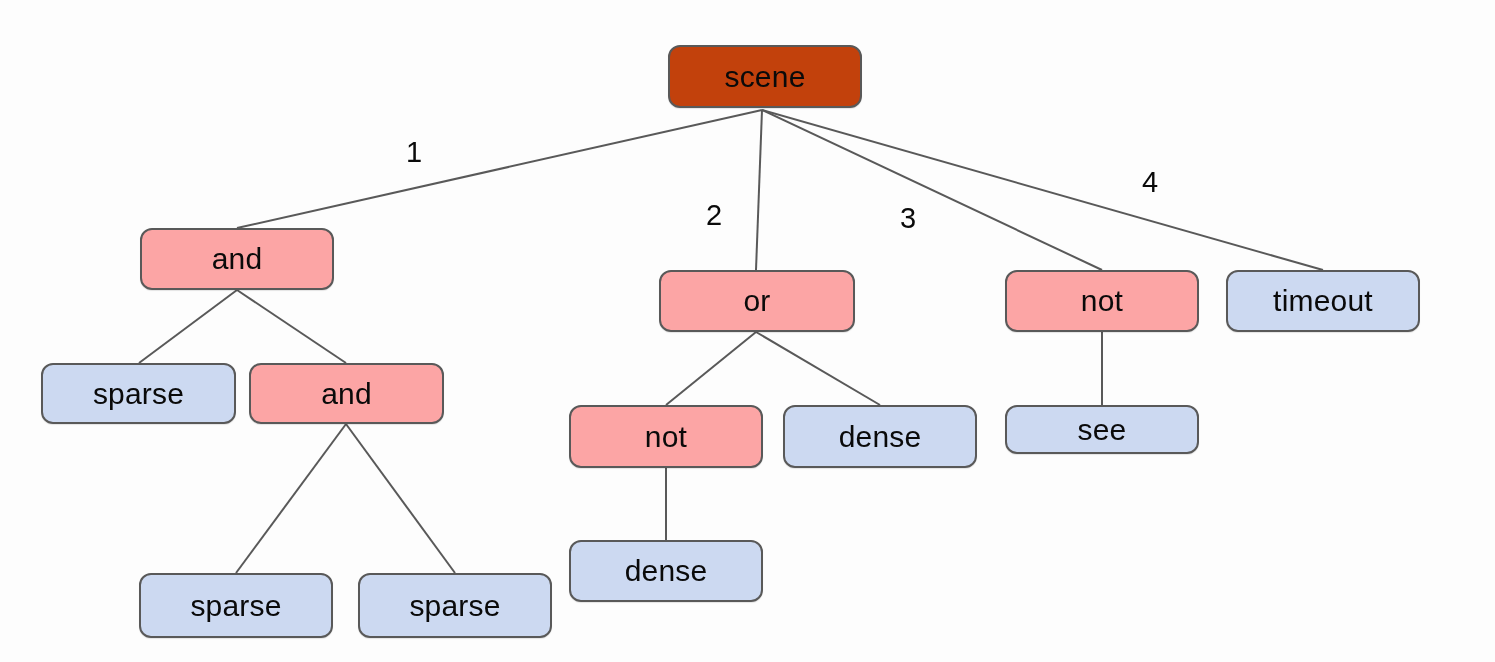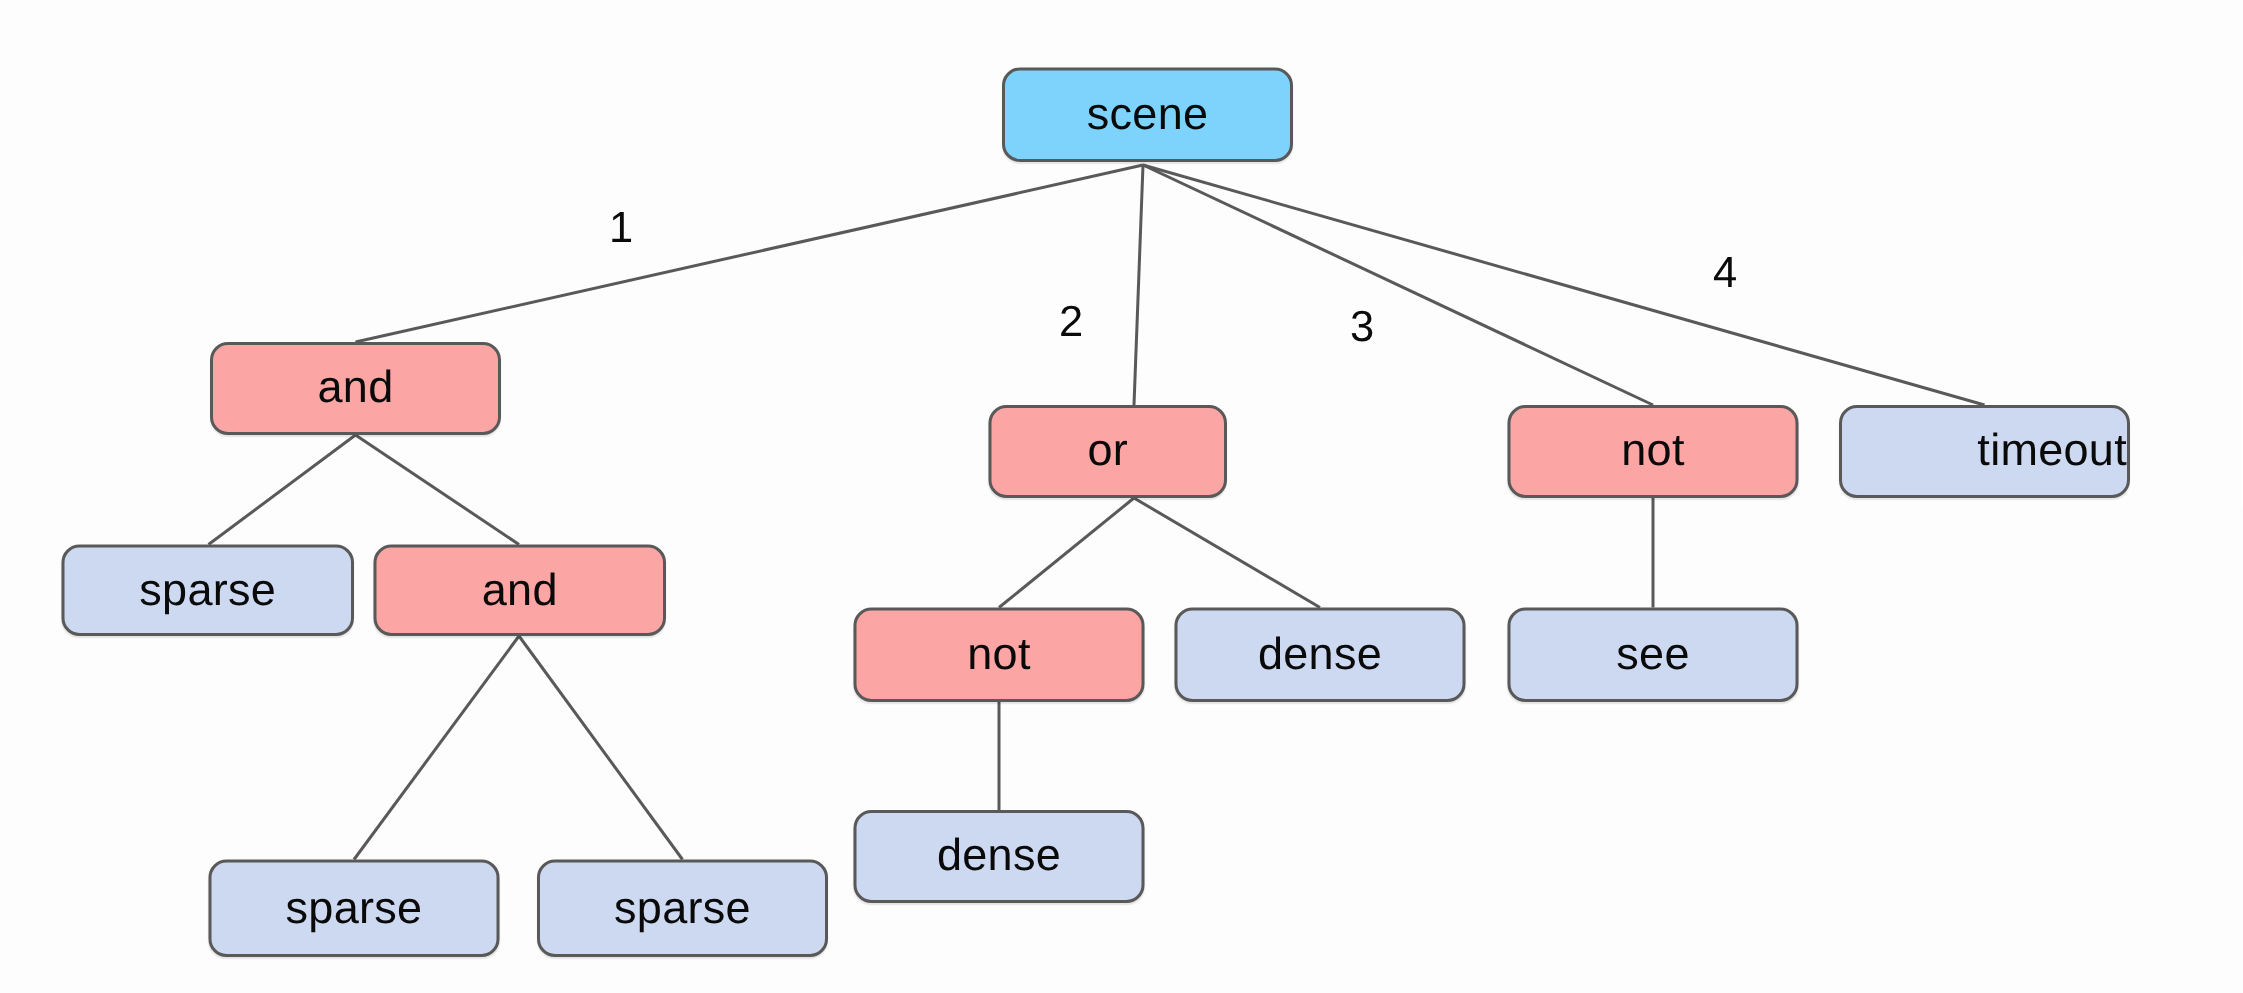--- a/index.html
+++ b/index.html
@@ -32,21 +32,21 @@
     border-radius: 12px;
     display: flex;
     align-items: center;
     justify-content: center;
     font-size: 30px;
     color: #0a0a0a;
     letter-spacing: 0.2px;
     line-height: 1;
     box-shadow: 0 1px 1px rgba(0,0,0,0.10);
   }
-  .node.root  { background: #7dd3fc; text-align: center; }
+  .node.root  { background: #c2410c; text-align: center; }
   .node.op    { background: #fca5a5; }
   .node.leaf  { background: #ccd9f1; }
   .edge-label {
     position: absolute;
     font-size: 29px;
     color: #0a0a0a;
     line-height: 1;
     white-space: nowrap;
   }
 </style>
@@ -70,42 +70,42 @@
       <line x1="1102" y1="332" x2="1102" y2="405" stroke="#595959" stroke-width="2"></line>
     </svg>
 
   <div id="node-layer">
       <div class="node root" style="left: 668px; top: 45px; width: 194px; height: 63px;">
         <span>scene</span>
       </div>
       <div class="node op" style="left: 140px; top: 228px; width: 194px; height: 62px;">
         <span>and</span>
       </div>
-      <div class="node op" style="left: 659px; top: 270px; width: 159px; height: 62px; align-items: center;">
+      <div class="node op" style="left: 659px; top: 270px; width: 196px; height: 62px; align-items: center;">
         <span>or</span>
       </div>
       <div class="node op" style="left: 1005px; top: 270px; width: 194px; height: 62px;">
         <span>not</span>
       </div>
-      <div class="node leaf" style="left: 1226px; top: 270px; width: 194px; height: 62px; justify-content: flex-end;">
+      <div class="node leaf" style="left: 1226px; top: 270px; width: 194px; height: 62px;">
         <span>timeout</span>
       </div>
       <div class="node leaf" style="left: 41px; top: 363px; width: 195px; height: 61px;">
         <span>sparse</span>
       </div>
       <div class="node op" style="left: 249px; top: 363px; width: 195px; height: 61px;">
         <span>and</span>
       </div>
       <div class="node op" style="left: 569px; top: 405px; width: 194px; height: 63px;">
         <span>not</span>
       </div>
       <div class="node leaf" style="left: 783px; top: 405px; width: 194px; height: 63px;">
         <span>dense</span>
       </div>
-      <div class="node leaf" style="left: 1005px; top: 405px; width: 194px; height: 63px;">
+      <div class="node leaf" style="left: 1005px; top: 405px; width: 194px; height: 49px;">
         <span>see</span>
       </div>
       <div class="node leaf" style="left: 569px; top: 540px; width: 194px; height: 62px;">
         <span>dense</span>
       </div>
       <div class="node leaf" style="left: 139px; top: 573px; width: 194px; height: 65px;">
         <span>sparse</span>
       </div>
       <div class="node leaf" style="left: 358px; top: 573px; width: 194px; height: 65px;">
         <span>sparse</span>

